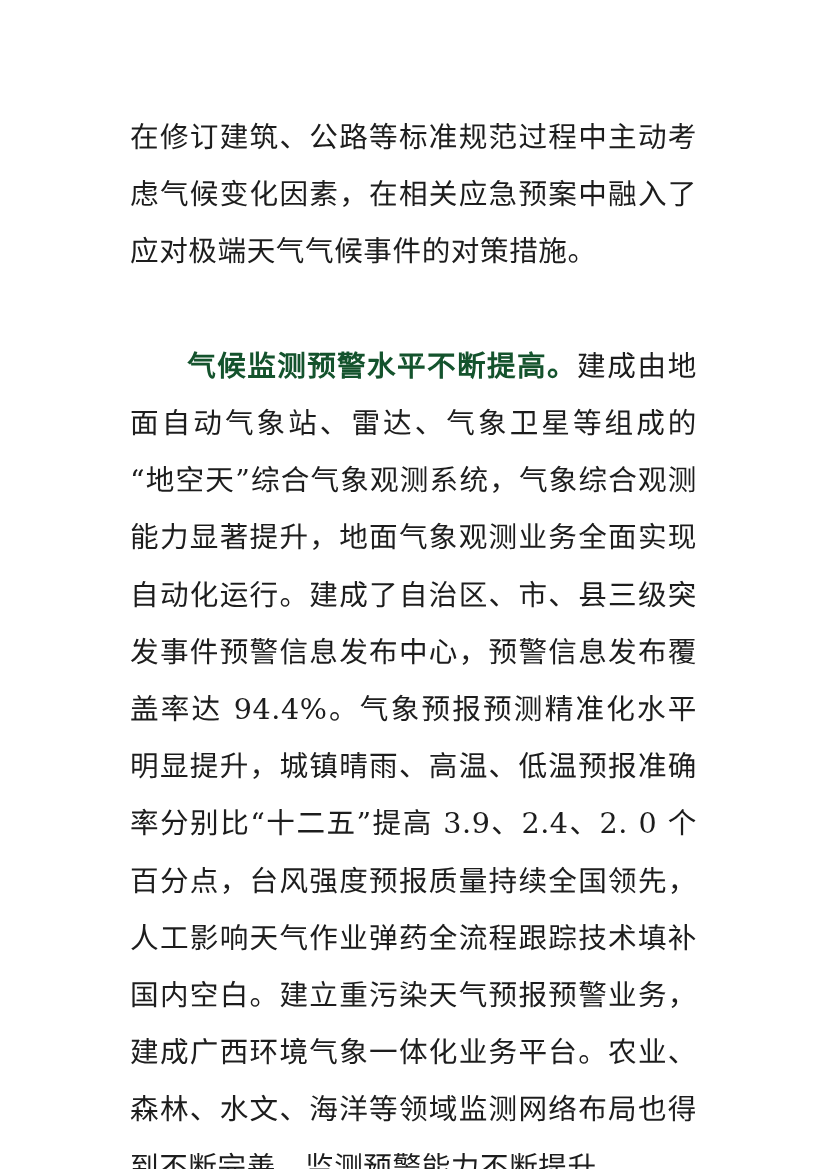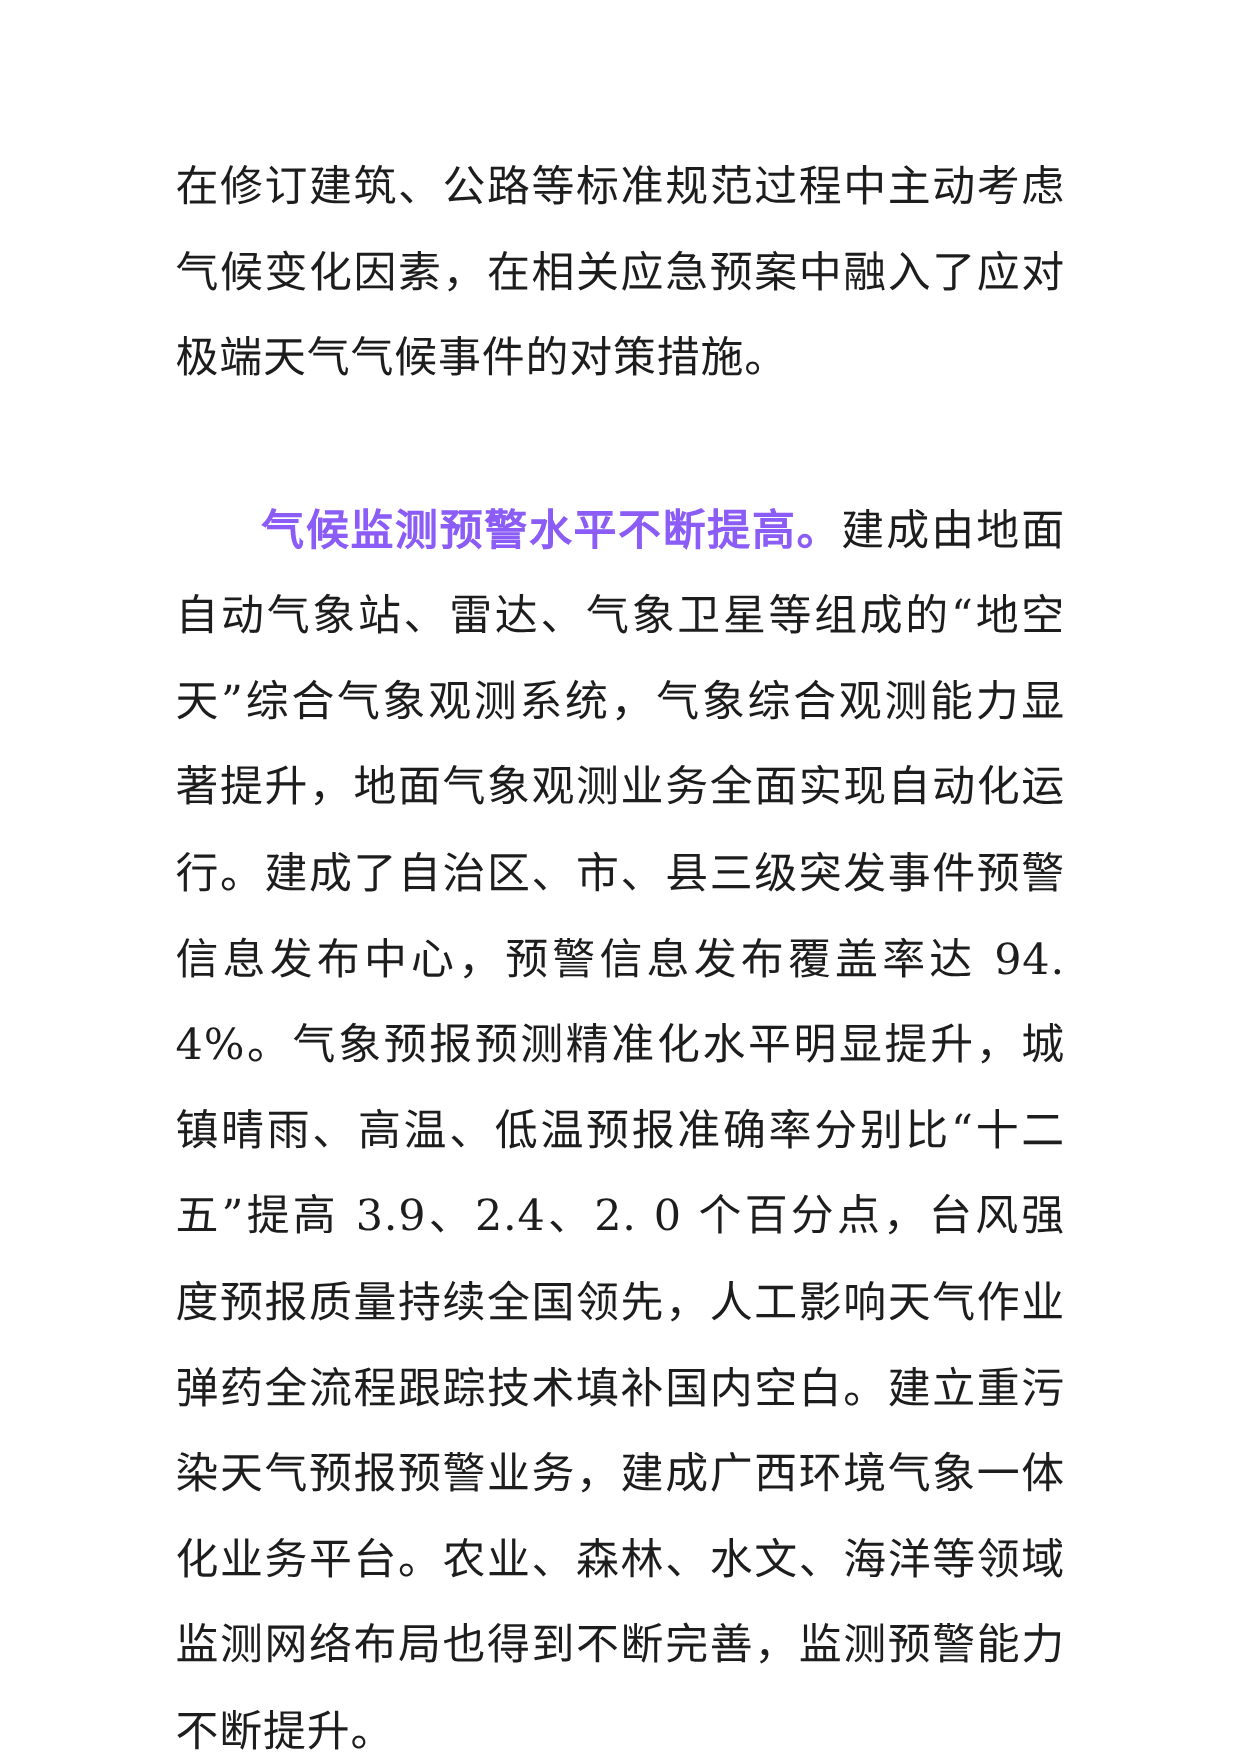--- a/index.html
+++ b/index.html
@@ -28,21 +28,21 @@
 
   
   #text-column {
     position: absolute;
     left: 117px;
     top: 96px;
     width: 593px;
   }
 
   .para {
-    margin: 0;
+    margin: 13px;
     padding: 0;
     font-size: 28.6px;
     line-height: 57.2px;
     text-align: justify;
     text-justify: inter-character;
     text-align-last: left;
     letter-spacing: 0.02em;
     word-break: break-all;
     color: #1d1d1d;
   }
@@ -51,21 +51,21 @@
   .para + .para {
     margin-top: 57.2px;
   }
 
   .para.indent {
     text-indent: 2em;
   }
 
   .lead {
     font-weight: 700;
-    color: #8b5cf6;
+    color: #14532d;
     letter-spacing: 0.01em;
   }
 </style>
 </head>
 <body>
 
 <div id="page">
 
   <div id="text-column">
 

